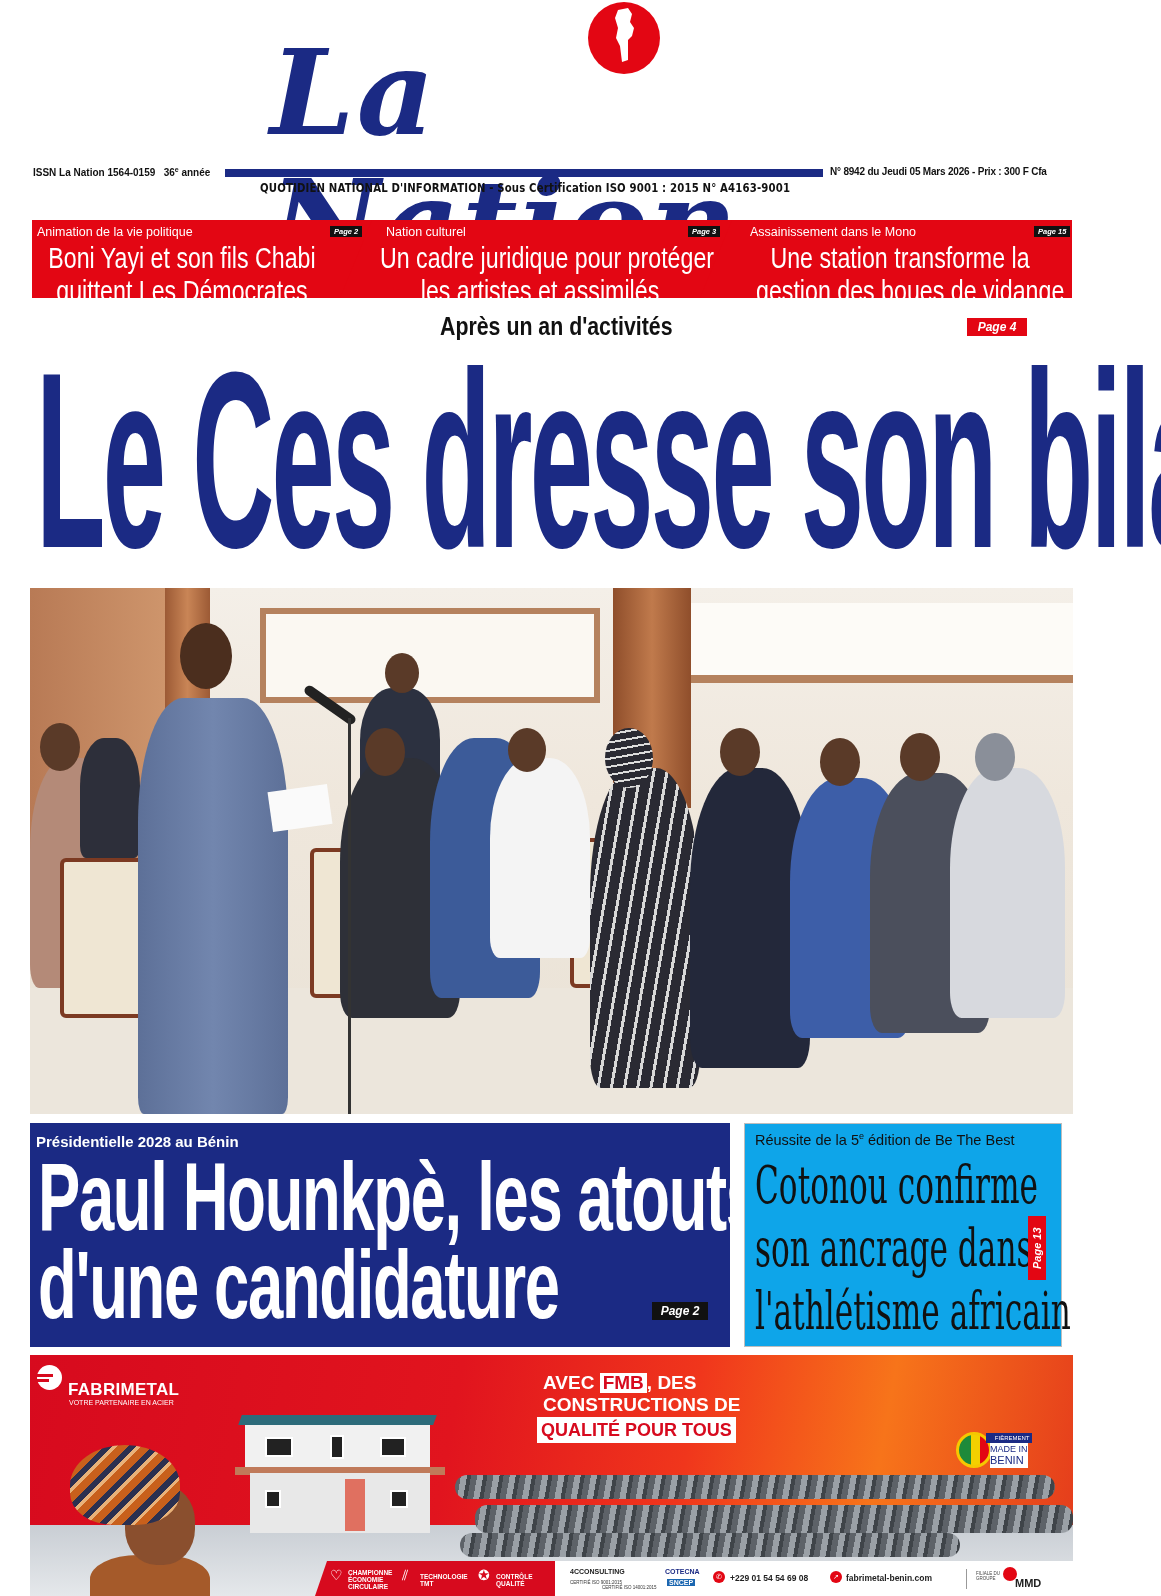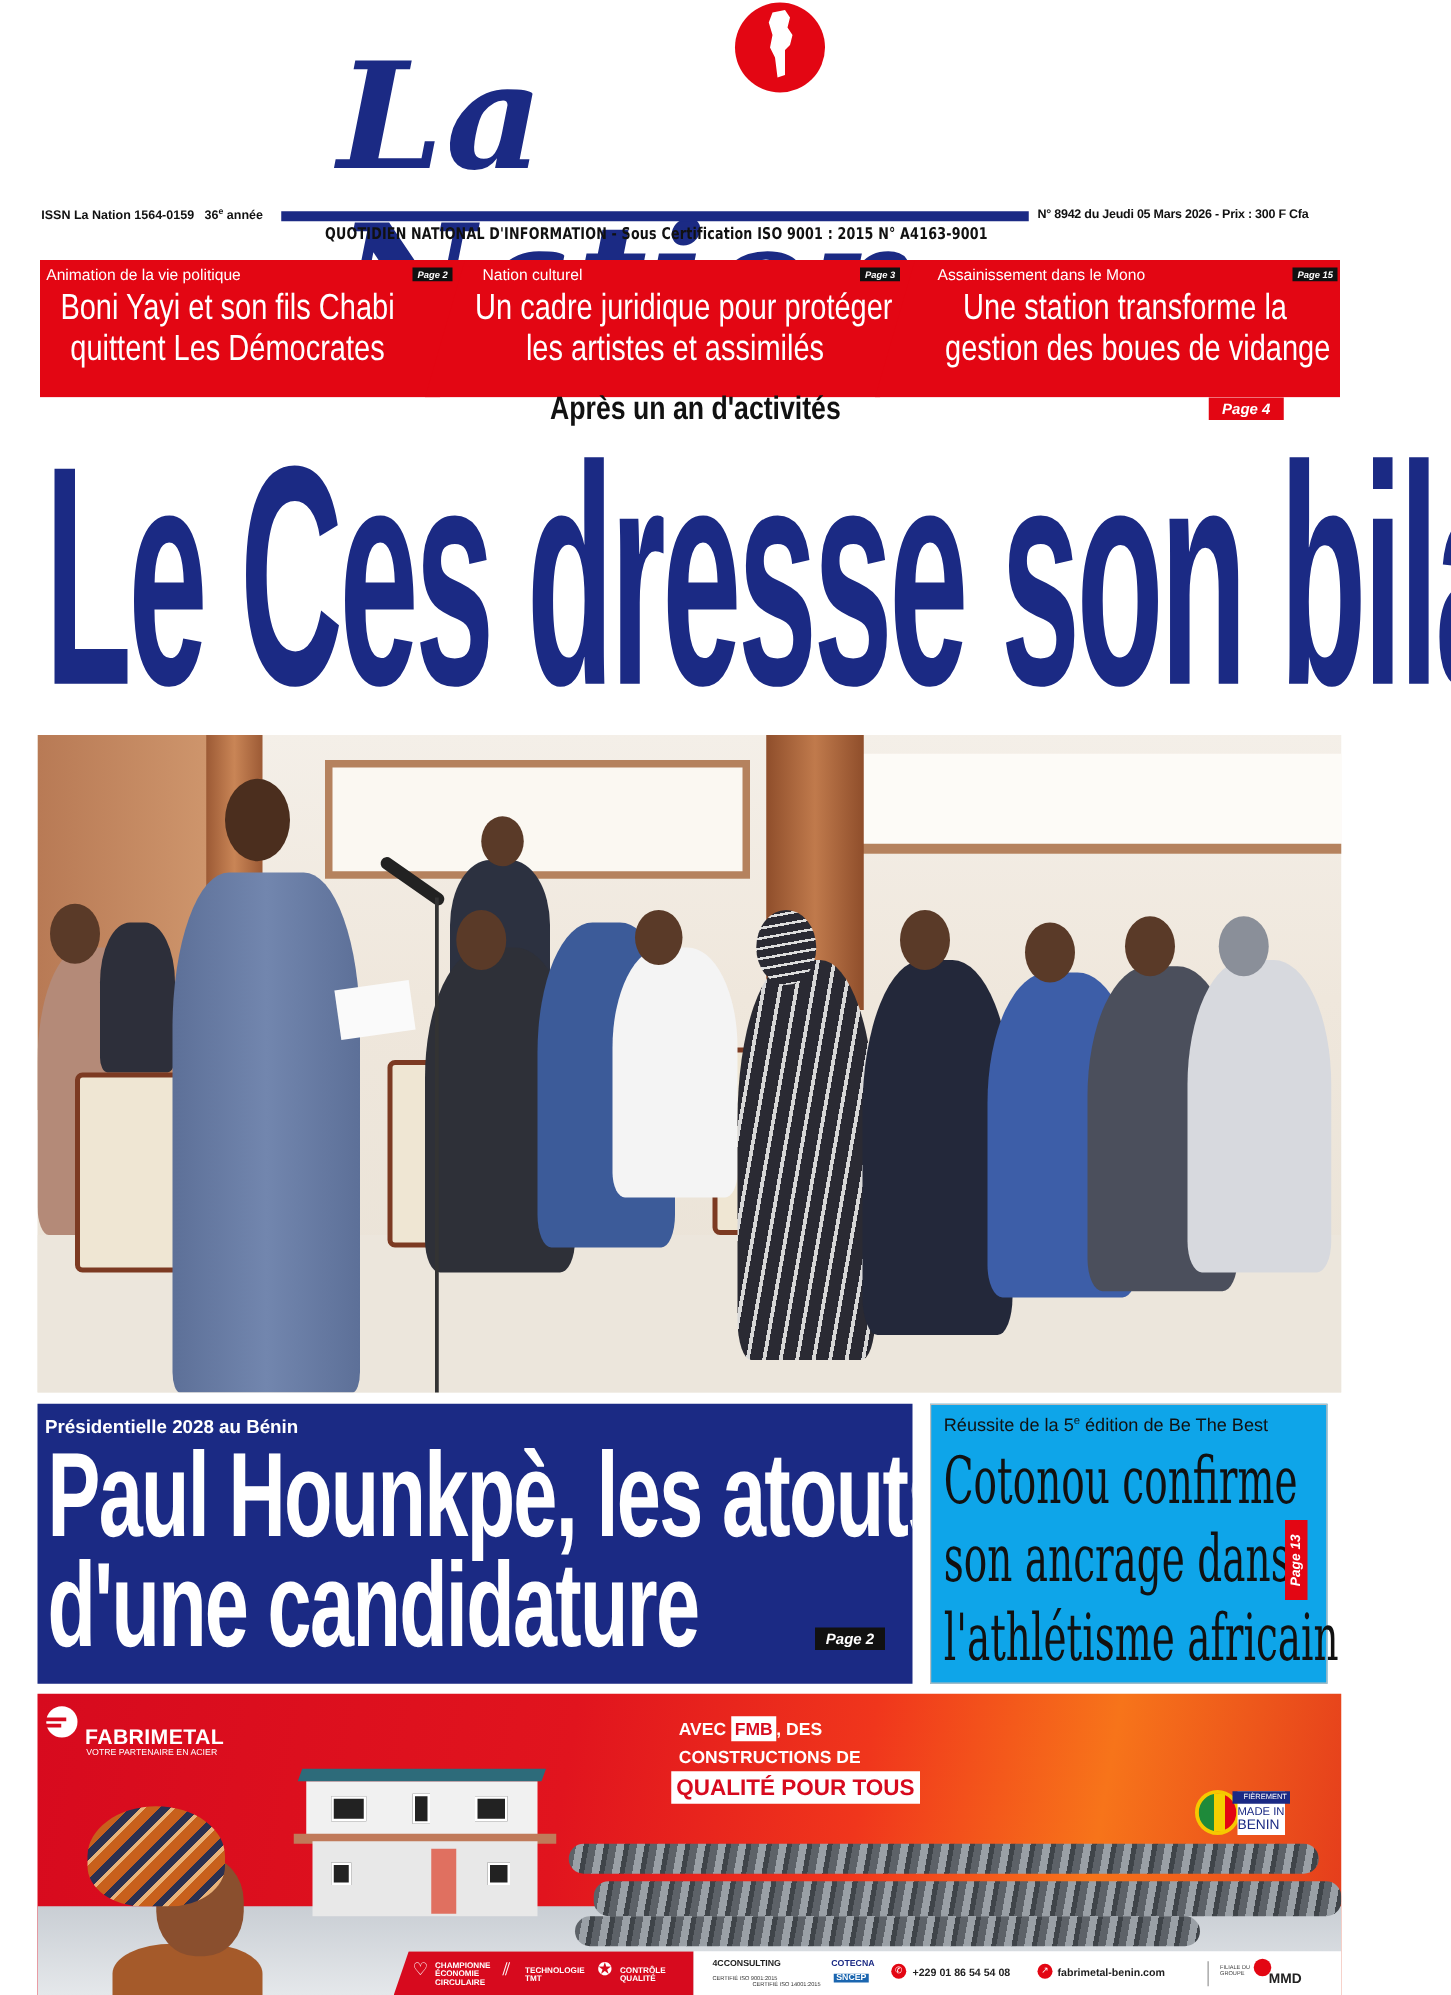--- a/index.html
+++ b/index.html
@@ -28,21 +28,21 @@
   .tagline {
     position: absolute; left: 260px; top: 180px; width: 540px;
     font-family: "DejaVu Sans", sans-serif; font-weight: bold; font-size: 13px;
     color: #111; white-space: nowrap; transform: scaleX(0.78); transform-origin: left;
     letter-spacing: 0.2px;
   }
 
   
   .teasers { position: absolute; left: 32px; top: 208px; width: 1040px; height: 94px; }
   .teaser {
-    position: absolute; top: 0; height: 110px; background: #e30613; color: #fff; overflow: hidden;
+    position: absolute; top: 12px; height: 78px; background: #e30613; color: #fff; overflow: hidden;
   }
   .t1 { left: 0; width: 352px; clip-path: polygon(0 0, 100% 0, calc(100% - 32px) 100%, 0 100%); }
   .t2 { left: 308px; width: 396px; clip-path: polygon(32px 0, 100% 0, calc(100% - 32px) 100%, 0 100%); }
   .t3 { left: 668px; width: 372px; clip-path: polygon(32px 0, 100% 0, 100% 100%, 0 100%); }
   .teaser .kicker { position: absolute; top: 5px; font-size: 12.5px; color: #fff; white-space: nowrap; }
   .teaser .pg {
     position: absolute; top: 6px; background: #111; color: #fff; font-size: 7.5px;
     font-style: italic; font-weight: bold; padding: 1px 4px; white-space: nowrap;
   }
   .teaser .title {
@@ -137,21 +137,21 @@
         background: repeating-linear-gradient(135deg,#c8601c 0 8px,#2b3050 8px 14px,#e8b27a 14px 17px); }
   .ad .woman .face { position: absolute; left: 55px; top: 40px; width: 70px; height: 80px; border-radius: 45%; background: #8a4f2e; }
   .ad .woman .body { position: absolute; left: 20px; top: 110px; width: 120px; height: 60px; border-radius: 40% 40% 0 0; background: #a55a2a; }
   .ad .house { position: absolute; left: 205px; top: 60px; width: 230px; height: 140px; }
   .ad .house .roof { position: absolute; left: 5px; top: 0; width: 195px; height: 10px; background: #2d6b7a; transform: skewX(-20deg); }
   .ad .house .upper { position: absolute; left: 10px; top: 10px; width: 185px; height: 45px; background: #f1f1f1; }
   .ad .house .lower { position: absolute; left: 15px; top: 58px; width: 180px; height: 60px; background: #e8e8e8; }
   .ad .house .slab { position: absolute; left: 0; top: 52px; width: 210px; height: 8px; background: #c07a5a; }
   .ad .house .door { position: absolute; left: 110px; top: 64px; width: 20px; height: 52px; background: #e07060; }
   .ad .house .win { position: absolute; background: #222; border: 2px solid #fff; }
-  .ad .headline-ad { position: absolute; left: 513px; top: 17px; color: #fff; font-weight: bold; font-size: 14px; line-height: 22px; white-space: nowrap; }
+  .ad .headline-ad { position: absolute; left: 513px; top: 17px; color: #fff; font-weight: bold; font-size: 19px; line-height: 22px; white-space: nowrap; }
   .ad .fmb { display: inline-block; background: #fff; color: #d70a1e; padding: 0 3px; line-height: 20px; }
   .ad .qual { position: absolute; left: 507px; top: 62px; background: #fff; color: #d70a1e; font-weight: bold; font-size: 18px; line-height: 26px; padding: 0 4px; white-space: nowrap; }
   .ad .rebar { position: absolute; height: 24px; border-radius: 12px;
         background: repeating-linear-gradient(100deg,#5d6268 0 6px,#9aa0a6 6px 12px,#3f4449 12px 16px); }
   .ad .badge-circle { position: absolute; left: 926px; top: 77px; width: 36px; height: 36px; border-radius: 50%;
         background: linear-gradient(90deg,#1e8a3a 0 40%, #f4d000 40% 70%, #e30613 70%); border: 3px solid #f6c800; }
   .ad .badge-text { position: absolute; left: 960px; top: 78px; background: #fff; color: #1b2a84; font-weight: normal; font-size: 9px; line-height: 10px; padding: 2px 0; }
   .ad .badge-text .top { display: block; background: #1b2a84; color: #fff; font-size: 6px; padding: 0 2px; margin: -2px -4px 1px; text-align: right; }
   .ad .footer-red { position: absolute; left: 285px; top: 206px; width: 240px; height: 35px; background: #d70a1e;
         clip-path: polygon(12px 0, 100% 0, 100% 100%, 0 100%); }
@@ -345,21 +345,21 @@
   </div>
 
   <div class="footer-white"></div>
   <div class="cert" style="left:540px;color:#222;">4CCONSULTING</div>
   <div class="cert-small" style="left:540px;">CERTIFIÉ ISO 9001:2015</div>
   <div class="cert-small" style="left:572px;top:230px;">CERTIFIÉ ISO 14001:2015</div>
   <div class="cert" style="left:635px;">COTECNA</div>
   <div class="cert" style="left:637px;top:224px;background:#1b66b0;color:#fff;padding:0 2px;">SNCEP</div>
 
   <div class="contact-icon" style="left:683px;">✆</div>
-  <div class="contact" style="left:700px;">+229 01 86 54 54 08</div>
+  <div class="contact" style="left:700px;">+229 01 54 54 69 08</div>
   <div class="contact-icon" style="left:800px;">↗</div>
   <div class="contact" style="left:816px;">fabrimetal-benin.com</div>
   <div class="divider"></div>
   <div class="filiale">
     <div>FILIALE DU</div>
     <div>GROUPE</div>
   </div>
   <div class="mmd-mark"></div>
   <div class="mmd">MMD</div>
 </section>

